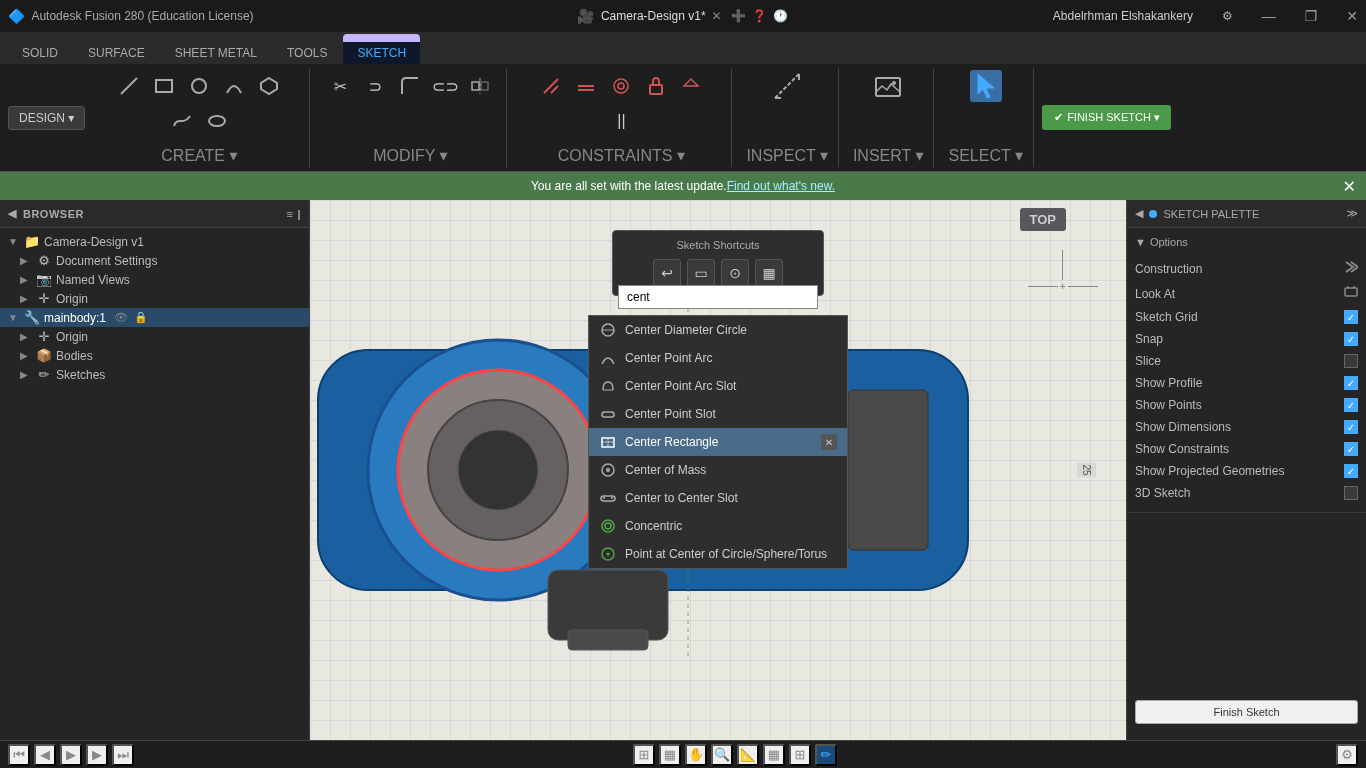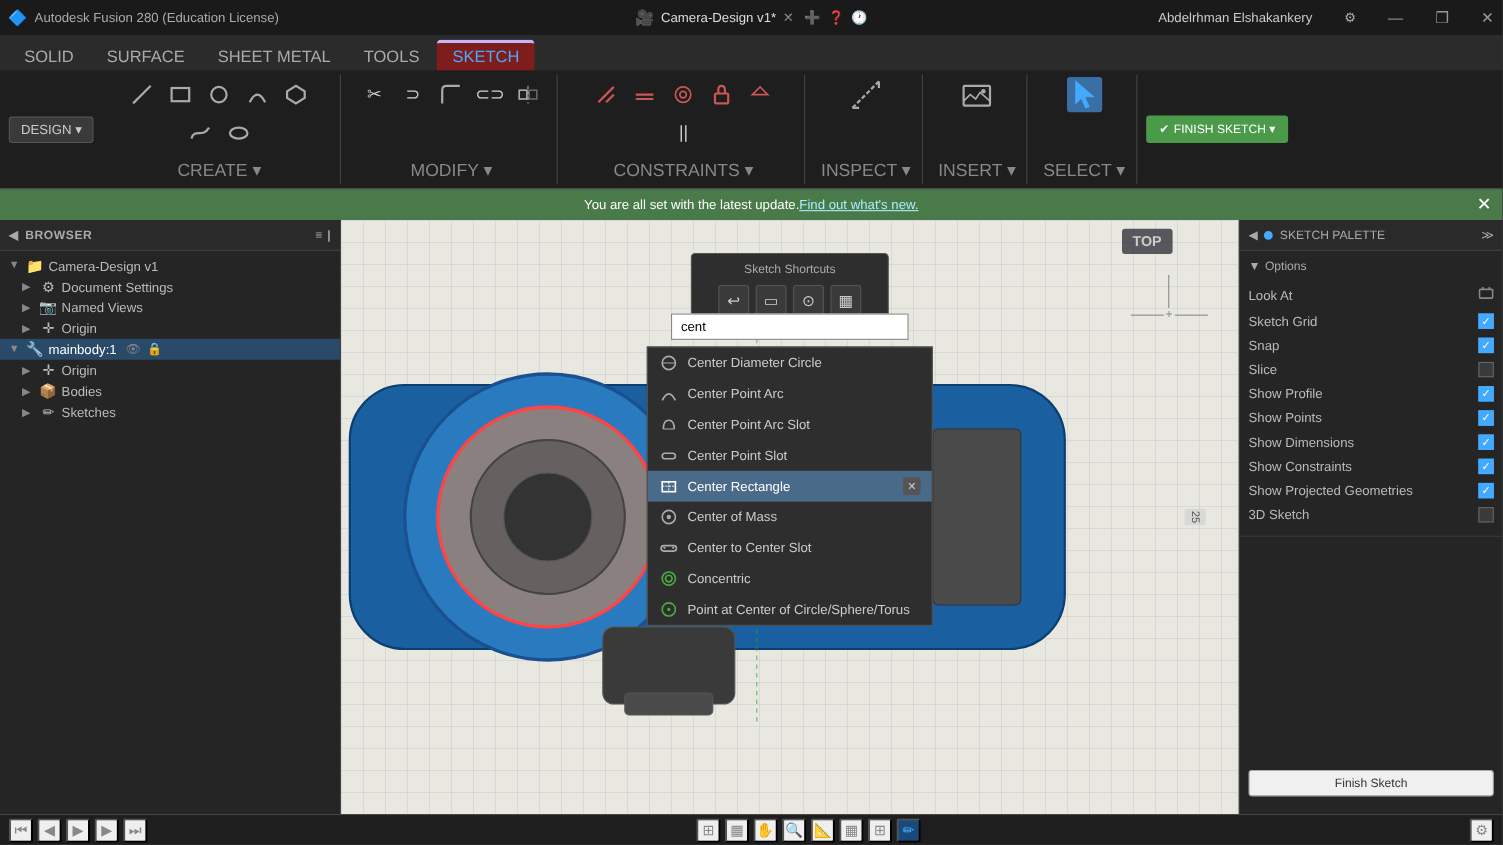--- a/index.html
+++ b/index.html
@@ -34,29 +34,29 @@
       background: #2b2b2b;
       display: flex;
       align-items: flex-end;
       padding: 0 8px;
       gap: 2px;
     }
     .ribbon-tab {
       padding: 4px 14px;
       cursor: pointer;
       color: #aaa;
-      font-size: 15px;
+      font-size: 12px;
       font-weight: 500;
       border-top-left-radius: 4px;
       border-top-right-radius: 4px;
       background: transparent;
       border: none;
       text-transform: uppercase;
     }
-    .ribbon-tab.active { color: #4af; background: #7f1d1d; border-top: 3px solid #c4b5fd; }
+    .ribbon-tab.active { color: #4af; background: #0f172a; border-top: 8px solid #c4b5fd; }
     #ribbon-content {
       flex: 1;
       background: #1e1e1e;
       display: flex;
       align-items: center;
       padding: 4px 8px;
       gap: 4px;
     }
     .design-btn {
       background: #3a3a3a;
@@ -198,21 +198,21 @@
     #sketch-shortcuts {
       position: absolute;
       top: 30px;
       left: 50%;
       transform: translateX(-50%);
       background: #2e2e2e;
       border: 1px solid #555;
       border-radius: 4px;
       padding: 8px;
       z-index: 100;
-      width: 180px;
+      width: 212px;
     }
     #sketch-shortcuts-title {
       text-align: center;
       font-size: 11px;
       color: #aaa;
       margin-bottom: 8px;
     }
     .shortcut-icons {
       display: flex;
       gap: 6px;
@@ -231,21 +231,21 @@
       color: #ccc;
       font-size: 14px;
     }
 
     
     #search-container {
       position: absolute;
       top: 85px;
       left: 50%;
       transform: translateX(-50%);
-      width: 216px;
+      width: 200px;
       z-index: 101;
       text-decoration: underline;
     }
     #search-input {
       width: 100%;
       background: #fff;
       border: 1px solid #888;
       color: #000;
       padding: 4px 8px;
       font-size: 12px;
@@ -801,20 +801,29 @@
       <span style="width:8px;height:8px;border-radius:50%;background:#4af;display:inline-block;"></span>
       <span>SKETCH PALETTE</span>
       <span style="margin-left:auto;">≫</span>
     </div>
     <div class="palette-section">
       <div class="palette-section-header">
         <span>▼</span>
         <span>Options</span>
       </div>
 
+      <div class="palette-row">
+        <label>Construction</label>
+        <span style="color:#888;cursor:pointer;">
+          <svg width="14" height="14" viewBox="0 0 14 14">
+              <path d="M 2 12 L 9 7 L 2 2" stroke="#888" fill="none" stroke-width="2"></path>
+              <path d="M 7 12 L 14 7 L 7 2" stroke="#888" fill="none" stroke-width="2"></path>
+            </svg>
+        </span>
+      </div>
 
       <div class="palette-row">
         <label>Look At</label>
         <span style="cursor:pointer;">
           <svg width="14" height="14" viewBox="0 0 14 14">
               <rect x="1" y="3" width="12" height="8" rx="1" fill="none" stroke="#888" stroke-width="1.5"></rect>
               <line x1="4" y1="1" x2="4" y2="3" stroke="#888" stroke-width="1.5"></line>
               <line x1="10" y1="1" x2="10" y2="3" stroke="#888" stroke-width="1.5"></line>
             </svg>
         </span>

